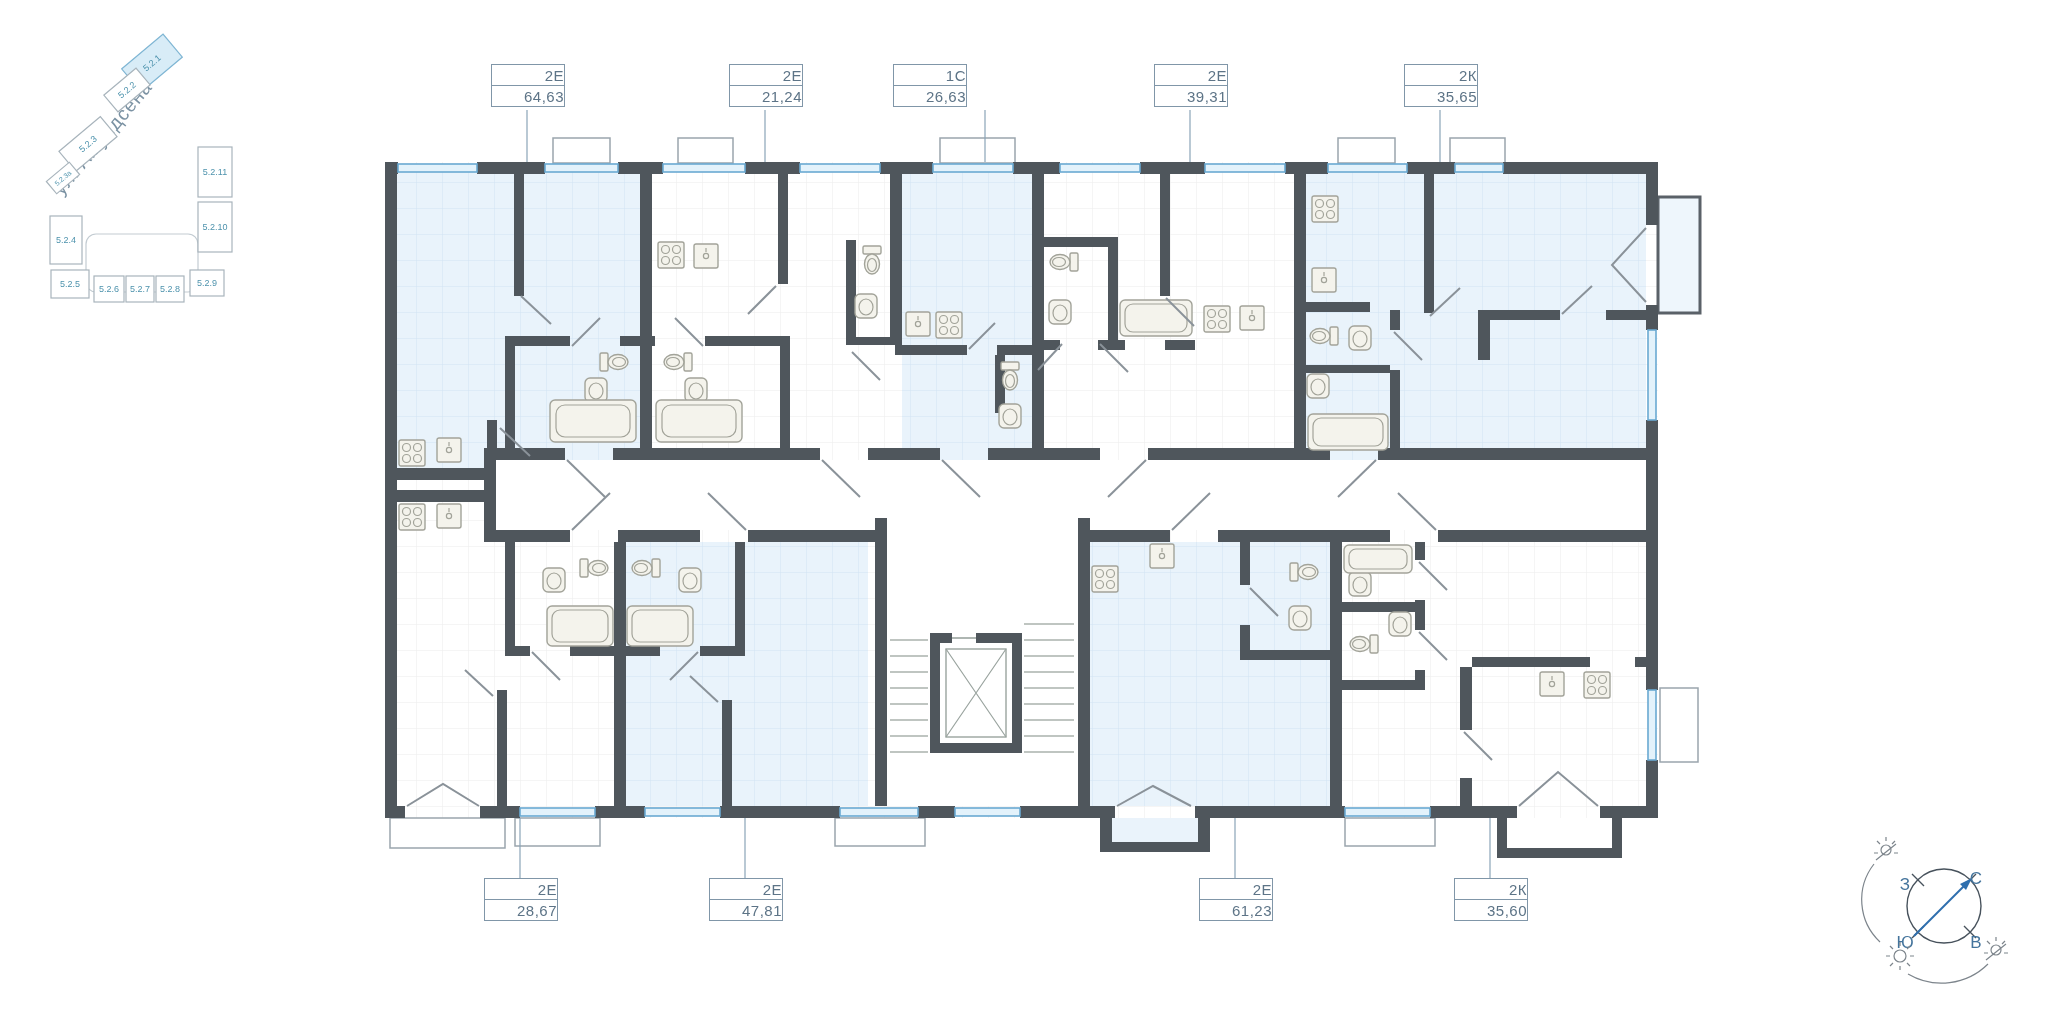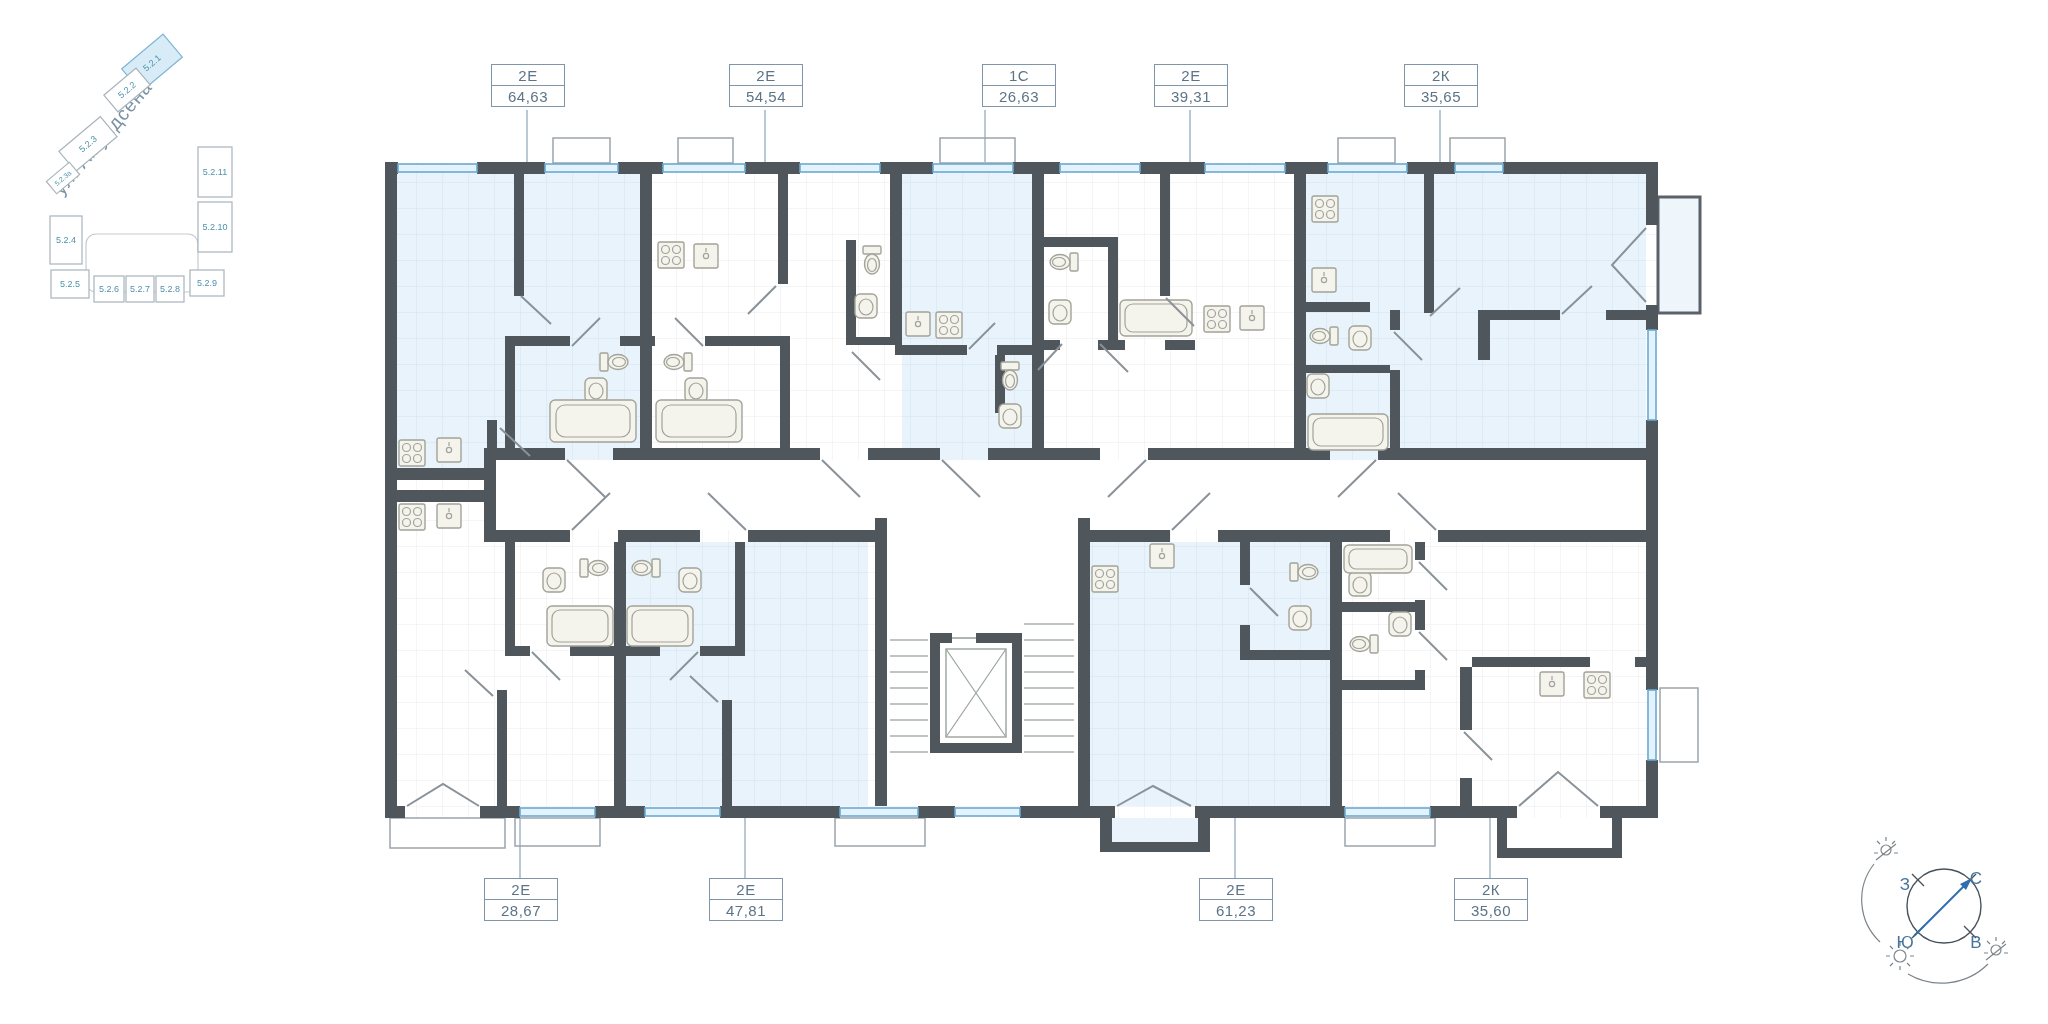--- a/index.html
+++ b/index.html
@@ -10,21 +10,21 @@
   .w{fill:#4f565c;stroke:none;}
   .win{fill:#e3f2fb;stroke:#69a9d2;stroke-width:1.6;}
   .balc{fill:#ffffff;stroke:#9aa5ad;stroke-width:1.5;}
   .fix{fill:#f4f3ec;stroke:#a2a399;stroke-width:1.4;}
   .fixl{fill:none;stroke:#a2a399;stroke-width:1.2;}
   .door{stroke:#8a9299;stroke-width:2;fill:none;}
   .tread{stroke:#aab2ad;stroke-width:1.4;}
   .leader{stroke:#8aa4b8;stroke-width:1.2;}
   
   .apt-label{position:absolute;width:72px;border:1.5px solid #8096a8;background:#fff;
-    color:#5d7487;text-align:center;font-size:15px;letter-spacing:.5px;z-index:5;cursor:pointer;}
+    color:#5d7487;text-align:right;font-size:15px;letter-spacing:.5px;z-index:5;cursor:pointer;}
   .apt-label .t{border-bottom:1.5px solid #8096a8;padding:2px 0 1px;}
   .apt-label .a{padding:2px 0 1px;}
   
   .mm-street{fill:#7b92a3;font-size:19px;letter-spacing:1px;}
   .mm-lbl{fill:#4e93ad;font-size:9px;text-anchor:middle;}
   .mm-lbl-s{fill:#4e93ad;font-size:7px;text-anchor:middle;}
   .mm-blk{fill:#ffffff;stroke:#a8b4bc;stroke-width:1.2;}
   .mm-blk-hl{fill:#d8ecf7;stroke:#7fb6d4;stroke-width:1.2;}
   .cmp-txt{fill:#44749c;font-size:17px;text-anchor:middle;}
   .cmp-ln{stroke:#47525c;stroke-width:1.4;fill:none;}
@@ -510,23 +510,23 @@
     </g>
   </g>
 </svg>
 
 <div class="apt-label" style="left:491px;top:64px">
   <div class="t">2Е</div>
   <div class="a">64,63</div>
 </div>
 <div class="apt-label" style="left:729px;top:64px">
   <div class="t">2Е</div>
-  <div class="a">54,54</div>
-</div>
-<div class="apt-label" style="left:982px;top:64px">
+  <div class="a">21,24</div>
+</div>
+<div class="apt-label" style="left:893px;top:64px">
   <div class="t">1С</div>
   <div class="a">26,63</div>
 </div>
 <div class="apt-label" style="left:1154px;top:64px">
   <div class="t">2Е</div>
   <div class="a">39,31</div>
 </div>
 <div class="apt-label" style="left:1404px;top:64px">
   <div class="t">2К</div>
   <div class="a">35,65</div>

